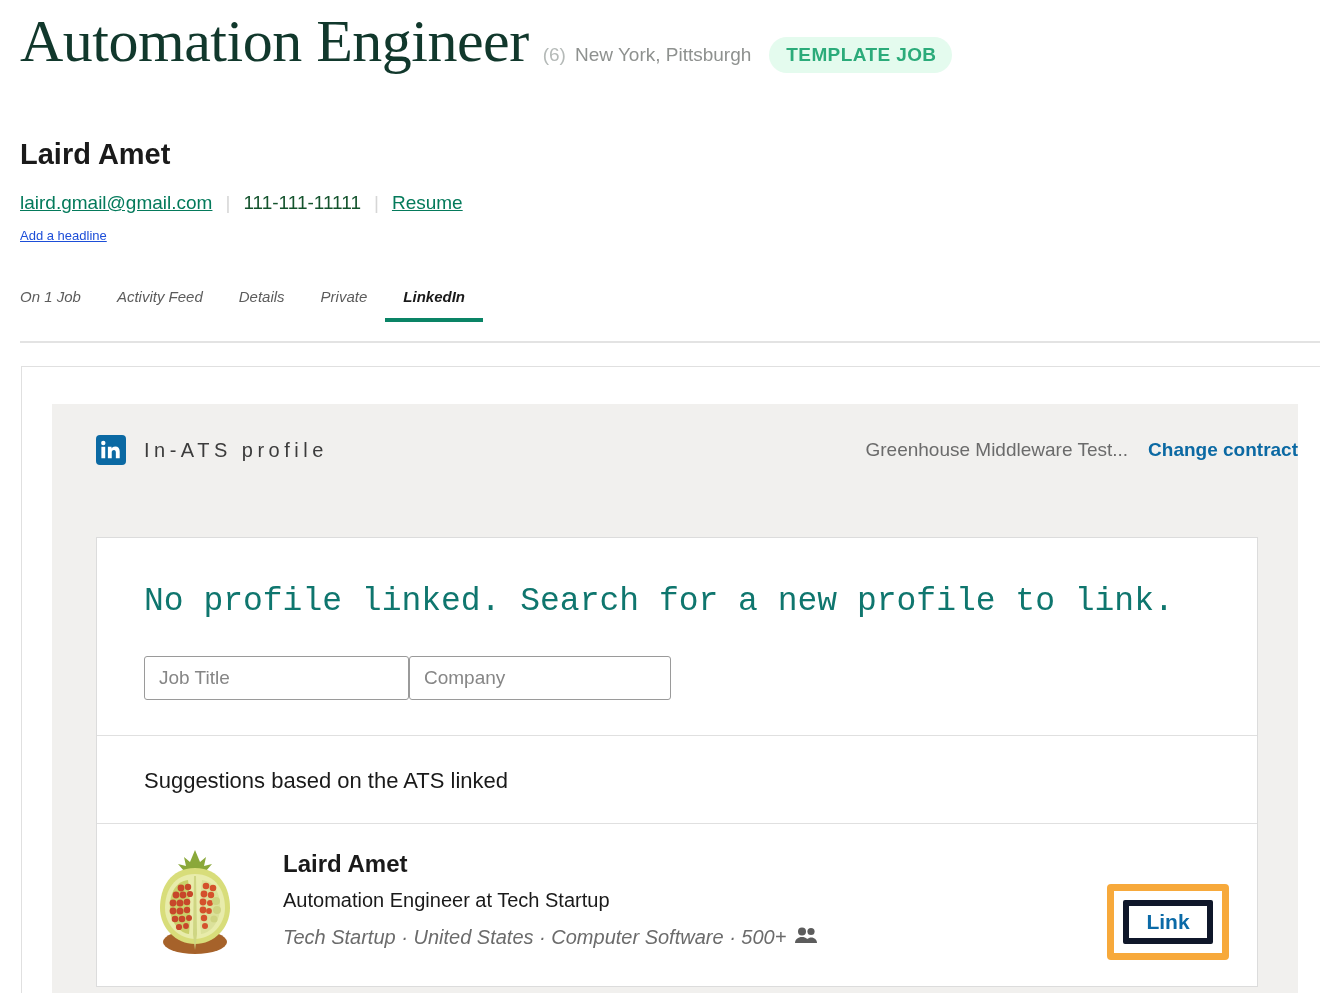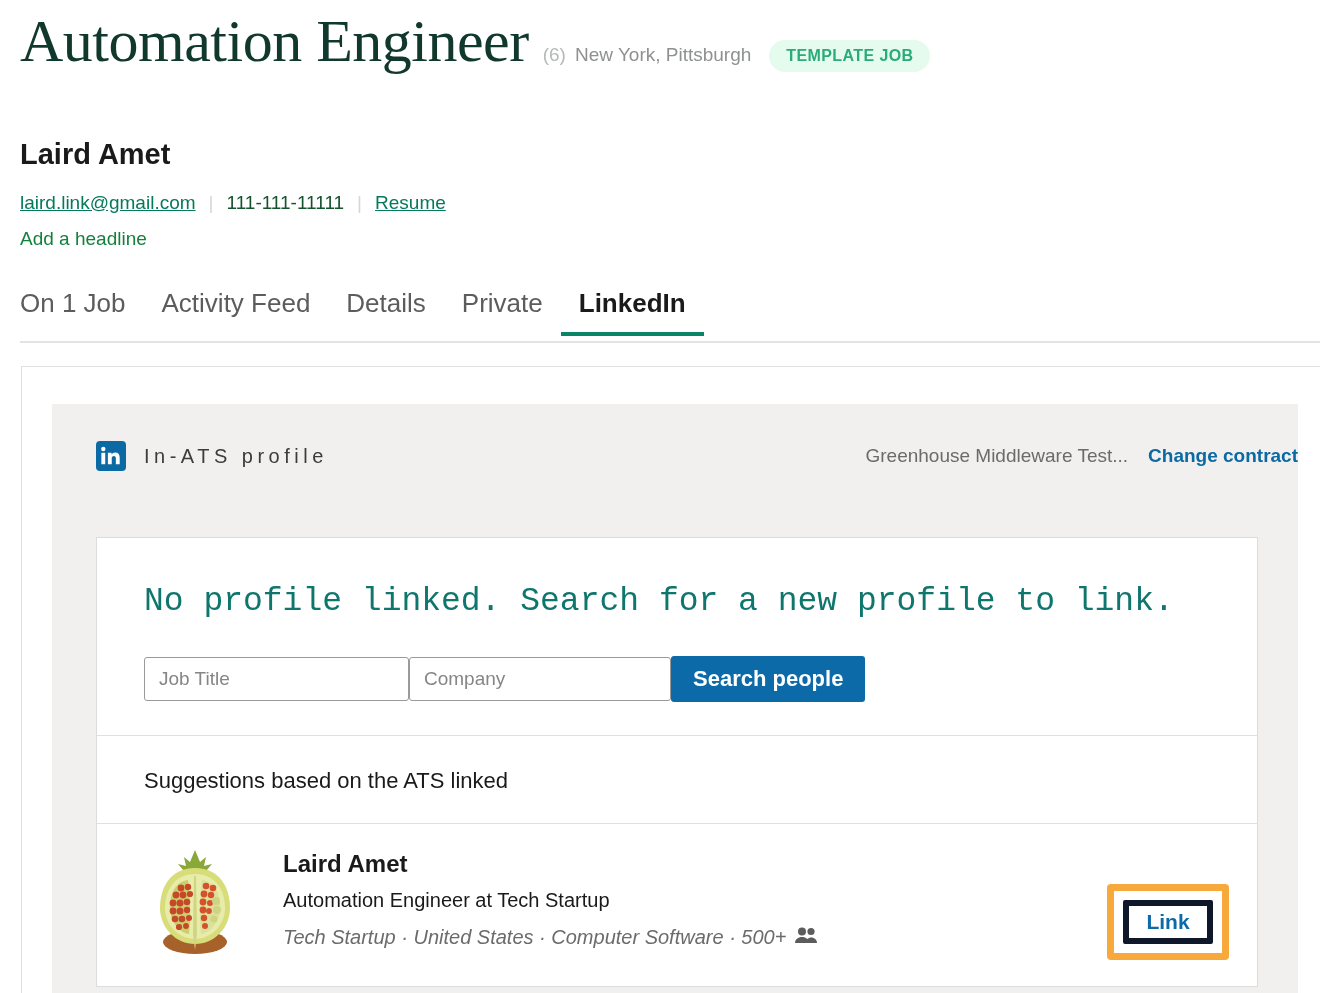--- a/index.html
+++ b/index.html
@@ -31,21 +31,21 @@
   .job-count {
     font-size: 19px; color: #b5bab8; margin-left: 14px; white-space: nowrap;
   }
   .job-locations {
     font-size: 19px; color: #8e918f; margin-left: 9px; white-space: nowrap;
   }
   .template-badge {
     margin-left: 18px;
     background: #e4fbee;
     color: #2bab7a;
-    font-size: 16px;
+    font-size: 19px;
     font-weight: bold;
     letter-spacing: 0.4px;
     padding: 7px 16px 7px 17px;
     border-radius: 20px;
     white-space: nowrap;
     display: inline-block;
   }
 
   
   .candidate-name {
@@ -58,33 +58,34 @@
   }
   .contact-link {
     color: #047a5b; text-decoration: underline; cursor: pointer;
   }
   .contact-sep {
     color: #d6d6d6; margin: 0 13px; font-weight: 300;
   }
   .contact-phone { color: #14532d; }
   .headline-placeholder {
     position: absolute; left: 20px; top: 228px;
-    font-size: 19px; color: #15803d;
+    font-size: 13px; color: #1d4ed8; text-decoration: underline;
   }
 
   
   .tabs {
     position: absolute; left: 20px; top: 288px;
     display: flex; align-items: flex-end; gap: 0;
   }
   .tab {
-    font-size: 26px; color: #5c5c5c;
+    font-size: 15px; color: #5c5c5c;
     padding: 0 18px 17px 18px;
     cursor: pointer; white-space: nowrap;
     position: relative;
+    font-style: italic;
   }
   .tab:first-child { padding-left: 0; }
   .tab.active { color: #1a1a1a; font-weight: bold; }
   .tab.active::after {
     content: ""; position: absolute; left: 0; right: 0; bottom: 0;
     height: 4px; background: #0a8466;
   }
   .tabs-rule {
     position: absolute; left: 20px; top: 341px; width: 1300px;
     height: 2px; background: #e3e3e3;
@@ -101,21 +102,21 @@
   
   .li-panel {
     position: absolute; left: 52px; top: 404px;
     width: 1246px; height: 600px;
     background: #f1f0ee;
   }
 
   .li-panel-head {
     position: absolute; left: 96px; top: 432px;
     width: 1202px; height: 36px;
-    display: flex; align-items: center; margin-top: 6px;
+    display: flex; align-items: center;
   }
   .li-logo {
     width: 30px; height: 30px; border-radius: 4px;
     background: #0b69a3; display: inline-flex; align-items: center; justify-content: center;
     flex: 0 0 auto;
   }
   .li-logo svg { display: block; }
   .li-panel-title {
     margin-left: 18px; font-size: 20px; color: #3c3c3c;
     letter-spacing: 4.5px; white-space: nowrap;
@@ -214,21 +215,21 @@
   <div class="job-header">
     <h1 class="job-title">Automation Engineer</h1>
     <span class="job-count">(6)</span>
     <span class="job-locations">New York, Pittsburgh</span>
     <span class="template-badge">TEMPLATE JOB</span>
   </div>
 
   <h2 class="candidate-name">Laird Amet</h2>
 
   <div class="contact-row">
-    <a class="contact-link" href="#">laird.link@gmail.com</a>
+    <a class="contact-link" href="#">laird.gmail@gmail.com</a>
     <span class="contact-sep">|</span>
     <span class="contact-phone">111-111-11111</span>
     <span class="contact-sep">|</span>
     <a class="contact-link" href="#">Resume</a>
   </div>
 
   <div class="headline-placeholder">Add a headline</div>
 
   <div class="tabs">
     <div class="tab">On 1 Job</div>
@@ -258,21 +259,20 @@
     </span>
   </div>
 
   <div class="search-card">
 
     <div class="search-title">No profile linked. Search for a new profile to link.</div>
 
     <div class="search-controls">
       <input id="job-title-input" class="text-input" type="text" placeholder="Job Title" style="">
       <input id="company-input" class="text-input" type="text" placeholder="Company" style="">
-      <button class="search-button">Search people</button>
     </div>
 
     <div class="divider divider-1"></div>
 
     <div class="suggestions-label">Suggestions based on the ATS linked</div>
 
     <div class="divider divider-2"></div>
 
     <div class="suggestion-row">
 

